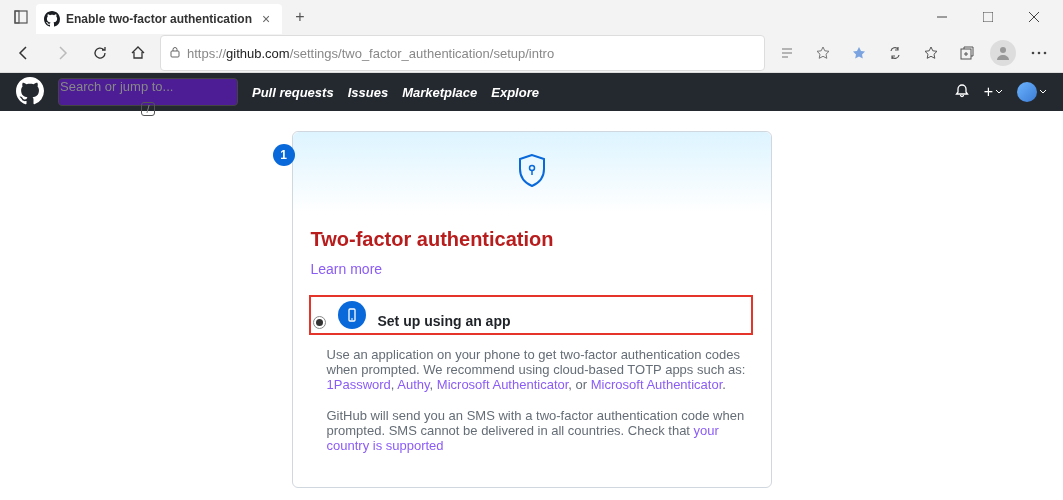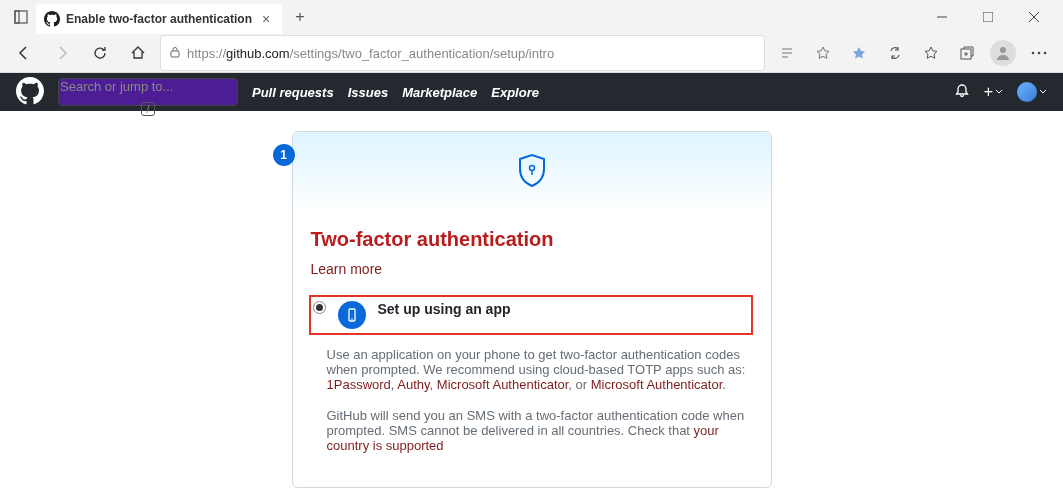--- a/index.html
+++ b/index.html
@@ -42,23 +42,23 @@
     .gh-dropdown { display: flex; align-items: center; gap: 2px; }
     
     
     .content-wrap { display: flex; justify-content: center; padding: 20px 0; }
     .setup-card { width: 480px; border: 1px solid #d0d7de; border-radius: 6px; position: relative; }
     .step-badge { position: absolute; left: -20px; top: 12px; width: 22px; height: 22px; border-radius: 50%; background: #0969da; color: #fff; display: flex; align-items: center; justify-content: center; font-size: 12px; font-weight: 600; }
     .card-hero { background: linear-gradient(180deg, #ddf4ff 0%, #fff 100%); height: 80px; display: flex; align-items: center; justify-content: center; border-radius: 6px 6px 0 0; }
     .card-body { padding: 16px 18px 18px; }
     .card-title { font-size: 20px; font-weight: 600; color: #b91c1c; margin-bottom: 10px; }
     .card-desc { font-size: 13px; color: #656d76; margin-bottom: 4px; }
-    .link { color: #7f1d1d; }
-    
-    .option-row { display: flex; align-items: flex-start; gap: 12px; }
+    .link { color: #8b5cf6; }
+    
+    .option-row { display: flex; align-items: flex-end; gap: 12px; }
     .option-row.highlighted { border: 2px solid #e5342a; padding: 4px 6px 4px 2px; margin-left: -2px; }
     .radio { width: 13px; height: 13px; border-radius: 50%; border: 1px solid #888; display: flex; align-items: center; justify-content: center; }
     .radio.checked::after { content: ''; width: 7px; height: 7px; border-radius: 50%; background: #333; }
     .option-icon { width: 28px; height: 28px; border-radius: 50%; background: #0969da; display: flex; align-items: center; justify-content: center; color: #fff; }
     .option-label { font-size: 14px; font-weight: 600; color: #1f2328; }
     .option-desc { font-size: 13px; color: #656d76; margin-top: 12px; margin-bottom: 16px; padding-left: 16px; }
     .options-area { margin-top: 18px; }
   </style>
 </head>
 <body>

